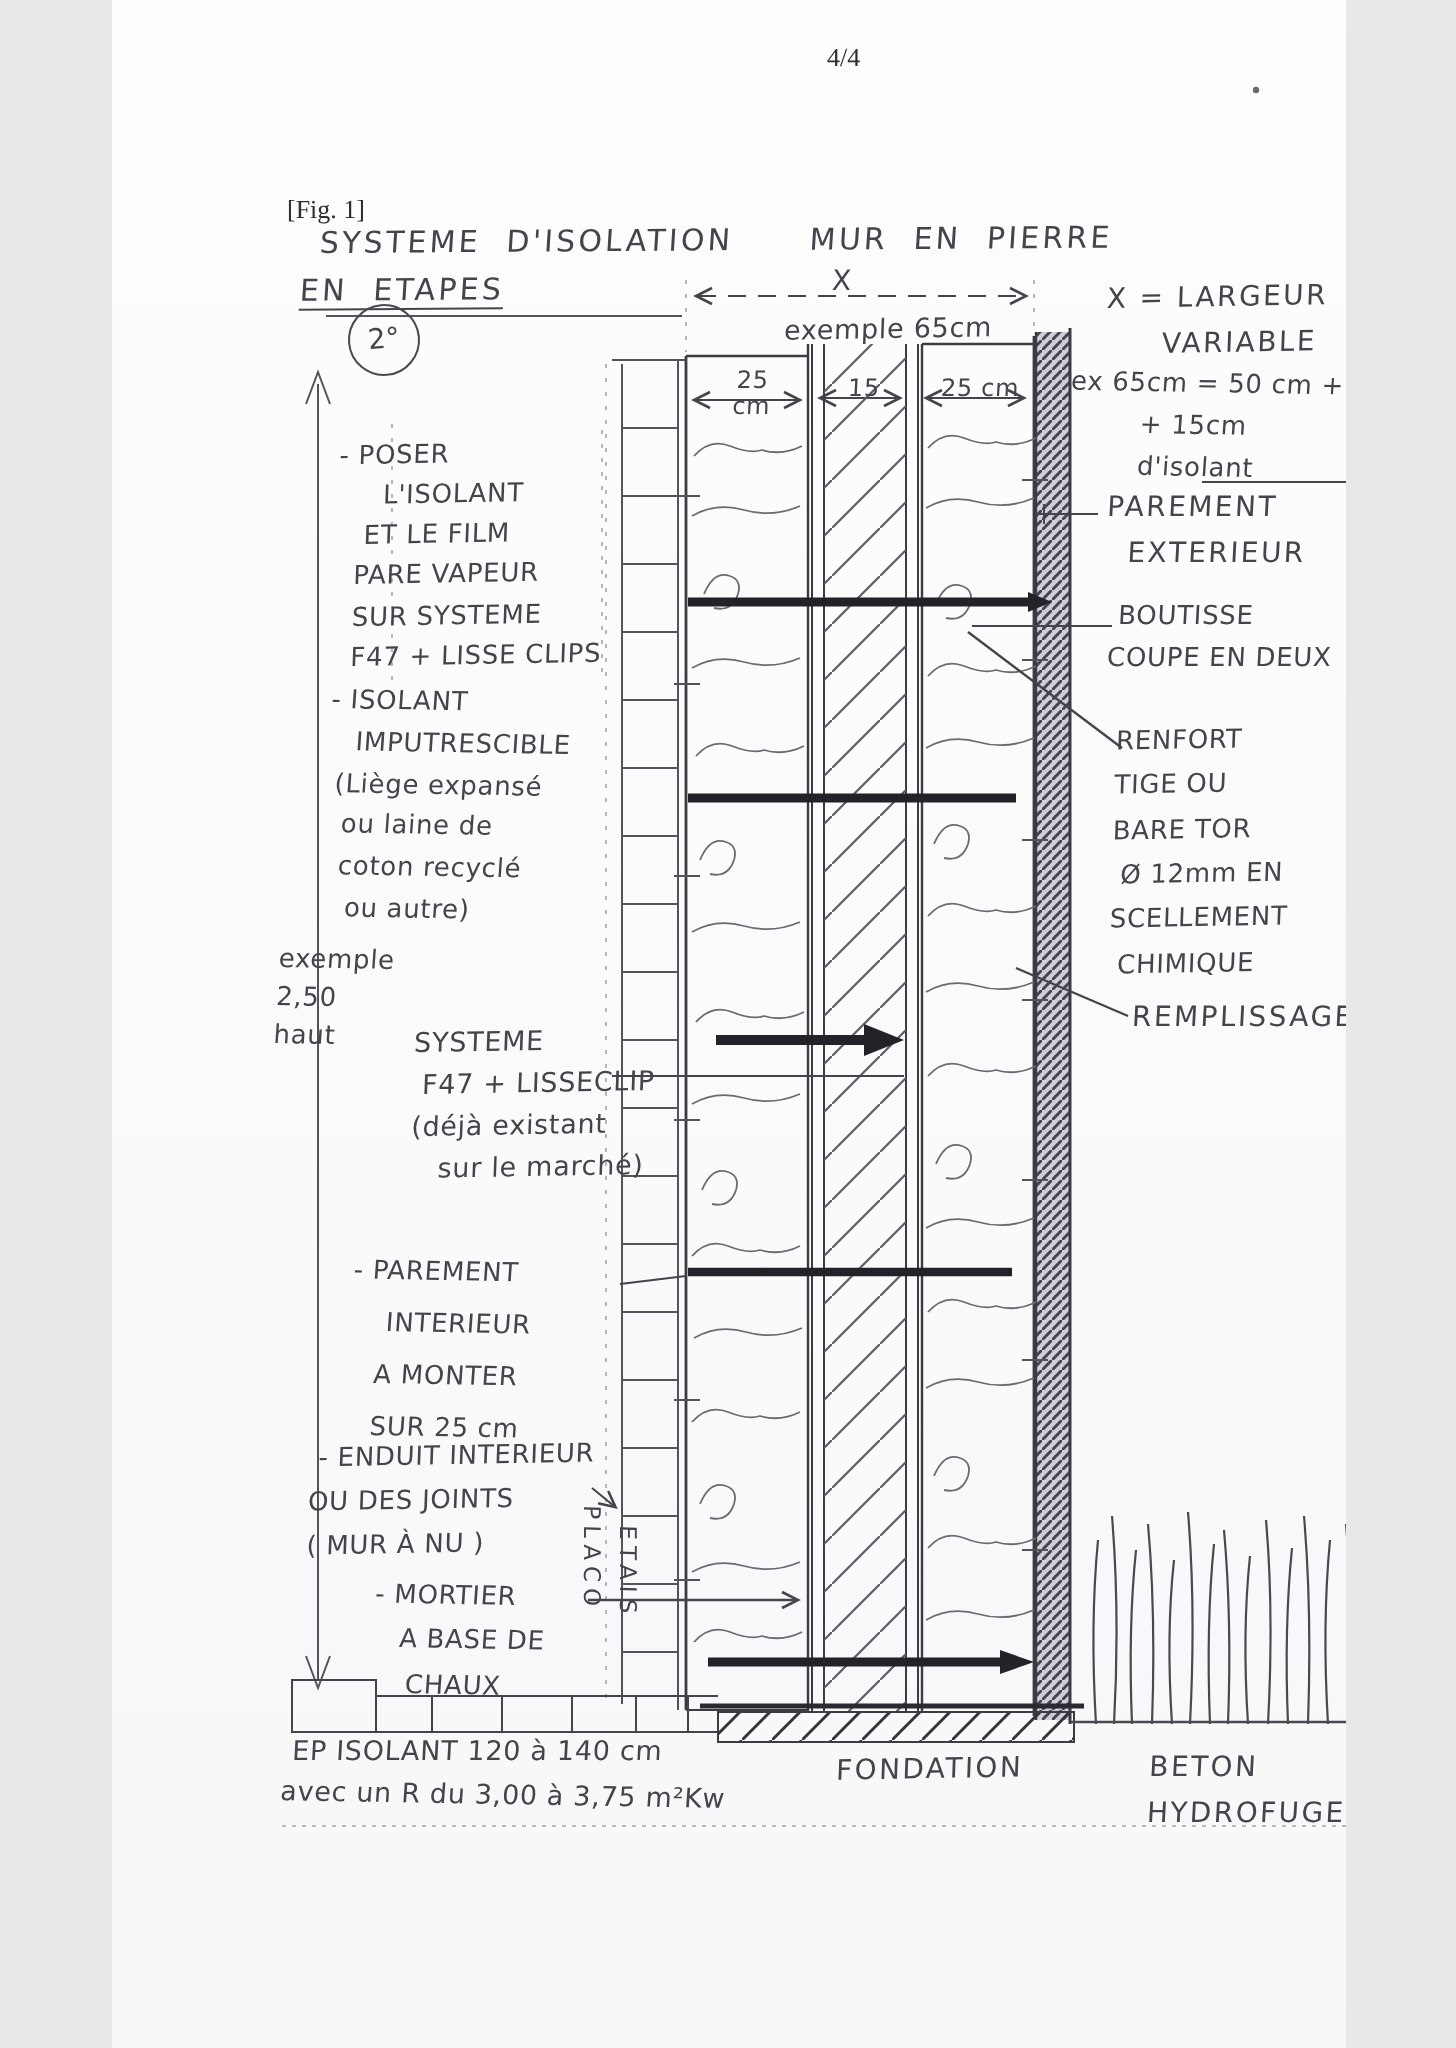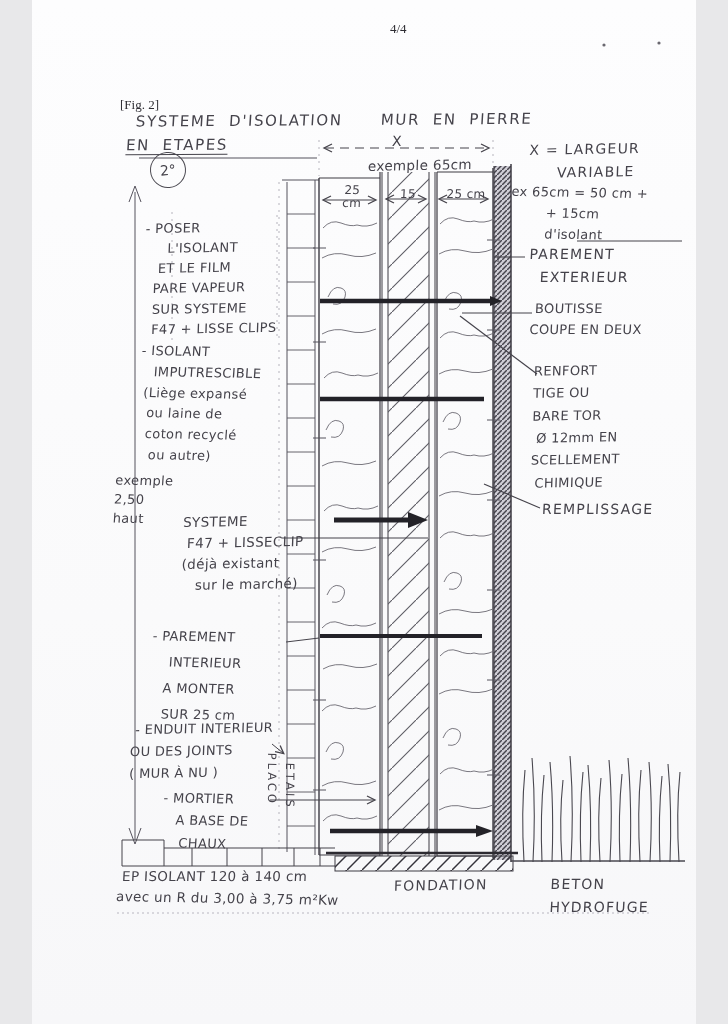--- a/index.html
+++ b/index.html
@@ -1,16 +1,16 @@
 <!DOCTYPE html>
 <html><head>
 <meta charset="utf-8">
 <style>
   html,body{margin:0;padding:0;background:#e8e8ea;}
-  .page{position:relative;width:664px;height:1024px;margin:0 auto;
+  .page{position:relative;width:617px;height:1024px;margin:0 auto;
         background:linear-gradient(180deg,#fdfdfe 0%,#fafafb 60%,#f7f7f9 100%);
         overflow:hidden;font-family:"DejaVu Sans",sans-serif;color:#403e46;}
   svg.draw{position:absolute;left:0;top:0;}
   .lbl{position:absolute;white-space:pre-wrap;color:#45434b;
        font-family:"DejaVu Sans",sans-serif;font-size:13px;line-height:1.62;
        letter-spacing:.35px;transform:skewX(-3deg);}
   .serif{font-family:"Liberation Serif",serif;color:#2e2d33;transform:none;
          letter-spacing:0;}
   .title{font-size:15px;letter-spacing:1.6px;transform:skewX(-4deg) rotate(-.4deg);}
   .ul{text-decoration:underline;text-underline-offset:4px;
@@ -208,21 +208,21 @@
         <path d="M638,862 q2,-54 -2,-98"></path>
       <path d="M647,862 q-3,-50 1,-90"></path>
     </g>
 
     <path d="M85,913 H620" stroke="#b8b6c0" stroke-width="1" stroke-dasharray="2 3" fill="none"></path>
     <circle cx="572" cy="45" r="1.6" fill="#6a6870"></circle>
     <circle cx="627" cy="43" r="1.6" fill="#6a6870"></circle>
   </svg>
 
   <div class="lbl serif" style="left:358px;top:18px;font-size:13px;">4/4</div>
-  <div class="lbl serif" style="left:88px;top:94px;font-size:13px;">[Fig. 2]</div>
+  <div class="lbl serif" style="left:88px;top:94px;font-size:13px;">[Fig. 1]</div>
 
   <div class="lbl title" style="left:104px;top:108px;width:440px;">SYSTEME  D'ISOLATION      MUR  EN  PIERRE</div>
   <div class="lbl title ul" style="left:94px;top:133px;">EN  ETAPES</div>
   <div class="badge" style="left:118px;top:152px;">2°</div>
 
   <div class="lbl" style="left:360px;top:130px;font-size:14px;">X</div>
   <div class="lbl r1" style="left:336px;top:155px;font-size:13.5px;">exemple 65cm</div>
   <div class="lbl dim" style="left:300px;top:184px;width:40px;">25
 cm</div>
   <div class="lbl dim" style="left:358px;top:188px;width:36px;">15</div>

